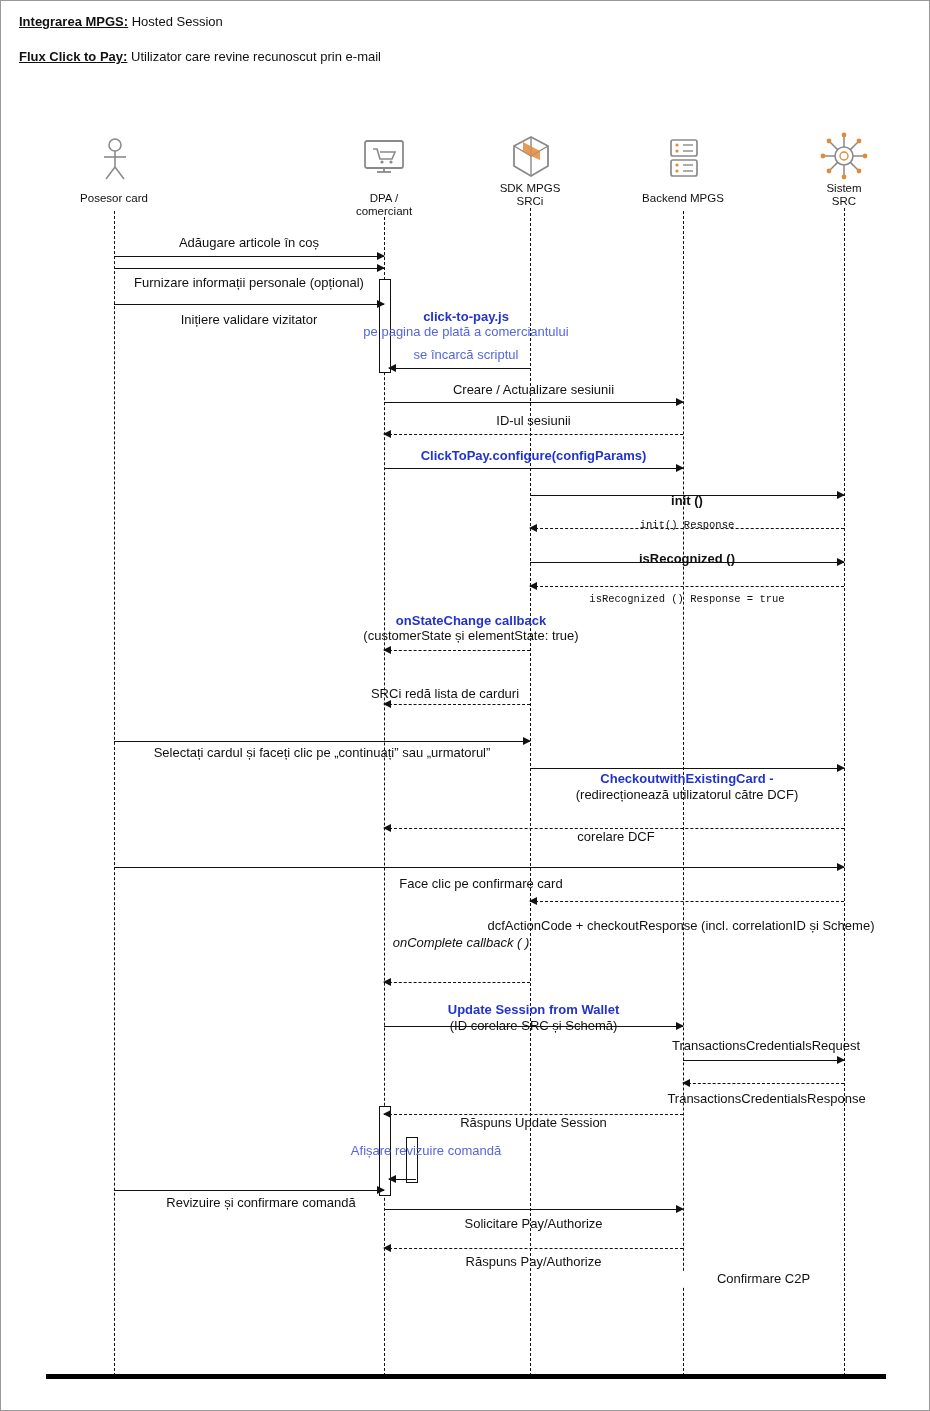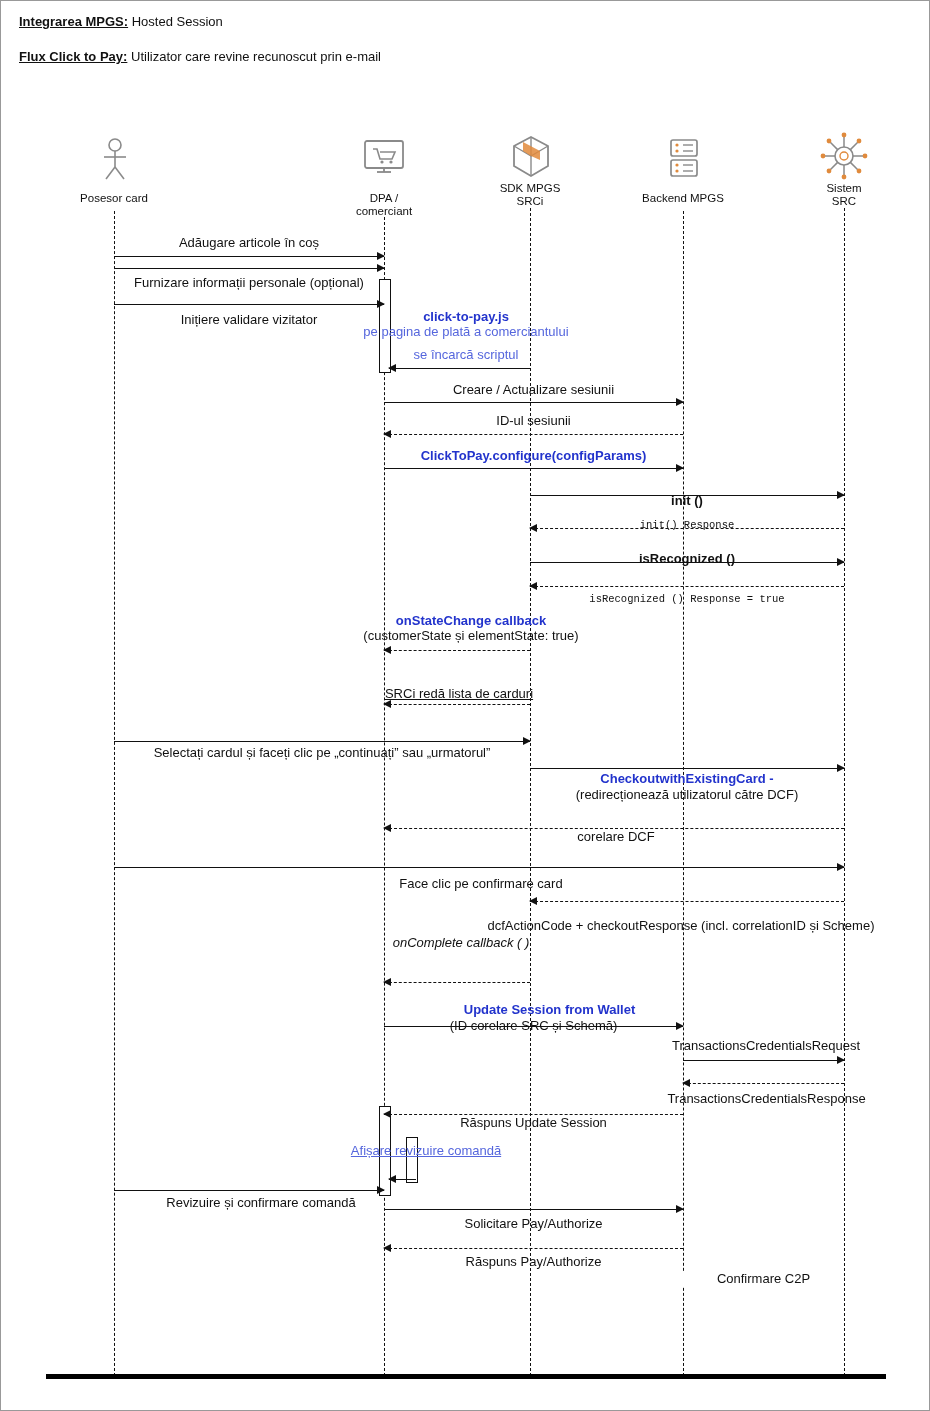--- a/index.html
+++ b/index.html
@@ -212,21 +212,21 @@
     <div class="line dashed"></div>
       <div class="arrow l"></div>
   </div>
   <div class="lbl blue" style="left:320px;top:612px;width:300px;">onStateChange callback</div>
   <div class="lbl" style="left:320px;top:627px;width:300px;">(customerState și elementState: true)</div>
 
   <div class="msg" style="left:383px;top:703px;width:146px;">
     <div class="line dashed"></div>
       <div class="arrow l"></div>
   </div>
-  <div class="lbl" style="left:383px;top:685px;width:150px;text-decoration:underline;">SRCi redă lista de carduri</div>
+  <div class="lbl" style="left:369px;top:685px;width:150px;">SRCi redă lista de carduri</div>
 
   <div class="msg" style="left:113px;top:740px;width:416px;">
     <div class="line solid"></div>
       <div class="arrow r"></div>
   </div>
   <div class="lbl" style="left:113px;top:744px;width:416px;">Selectați cardul și faceți clic pe „continuați” sau „urmatorul”</div>
 
   <div class="msg" style="left:529px;top:767px;width:314px;">
     <div class="line solid"></div>
       <div class="arrow r"></div>
@@ -257,21 +257,21 @@
       <div class="arrow l"></div>
   </div>
   <div class="lbl" style="left:370px;top:934px;width:180px;font-style:italic;">
     <span class="blue" style="position:static;">onComplete callback ( )</span>
   </div>
 
   <div class="msg" style="left:383px;top:1025px;width:299px;">
     <div class="line solid"></div>
       <div class="arrow r"></div>
   </div>
-  <div class="lbl blue" style="left:399px;top:1001px;width:299px;">Update Session from Wallet</div>
+  <div class="lbl blue" style="left:383px;top:1001px;width:299px;">Update Session from Wallet</div>
   <div class="lbl" style="left:383px;top:1017px;width:299px;">(ID corelare SRC și Schemă)</div>
 
   <div class="msg" style="left:682px;top:1059px;width:161px;">
     <div class="line solid"></div>
       <div class="arrow r"></div>
   </div>
   <div class="lbl" style="left:640px;top:1037px;width:250px;">TransactionsCredentialsRequest</div>
 
   <div class="msg" style="left:682px;top:1082px;width:161px;">
     <div class="line dashed"></div>
@@ -282,21 +282,21 @@
   <div class="msg" style="left:383px;top:1113px;width:299px;">
     <div class="line dashed"></div>
       <div class="arrow l"></div>
   </div>
   <div class="lbl" style="left:383px;top:1114px;width:299px;">Răspuns Update Session</div>
 
   <div class="msg" style="left:388px;top:1178px;width:27px;">
     <div class="line solid"></div>
       <div class="arrow l"></div>
   </div>
-  <div class="lbl" style="left:250px;top:1142px;width:350px;color:#5566dd;text-decoration:underline;">Afișare revizuire comandă</div>
+  <div class="lbl" style="left:250px;top:1142px;width:350px;color:#5566dd;">Afișare revizuire comandă</div>
 
   <div class="msg" style="left:113px;top:1189px;width:270px;">
     <div class="line solid"></div>
       <div class="arrow r"></div>
   </div>
   <div class="lbl" style="left:113px;top:1194px;width:270px;margin-left:12px;">Revizuire și confirmare comandă</div>
 
   <div class="msg" style="left:383px;top:1208px;width:299px;">
     <div class="line solid"></div>
       <div class="arrow r"></div>

